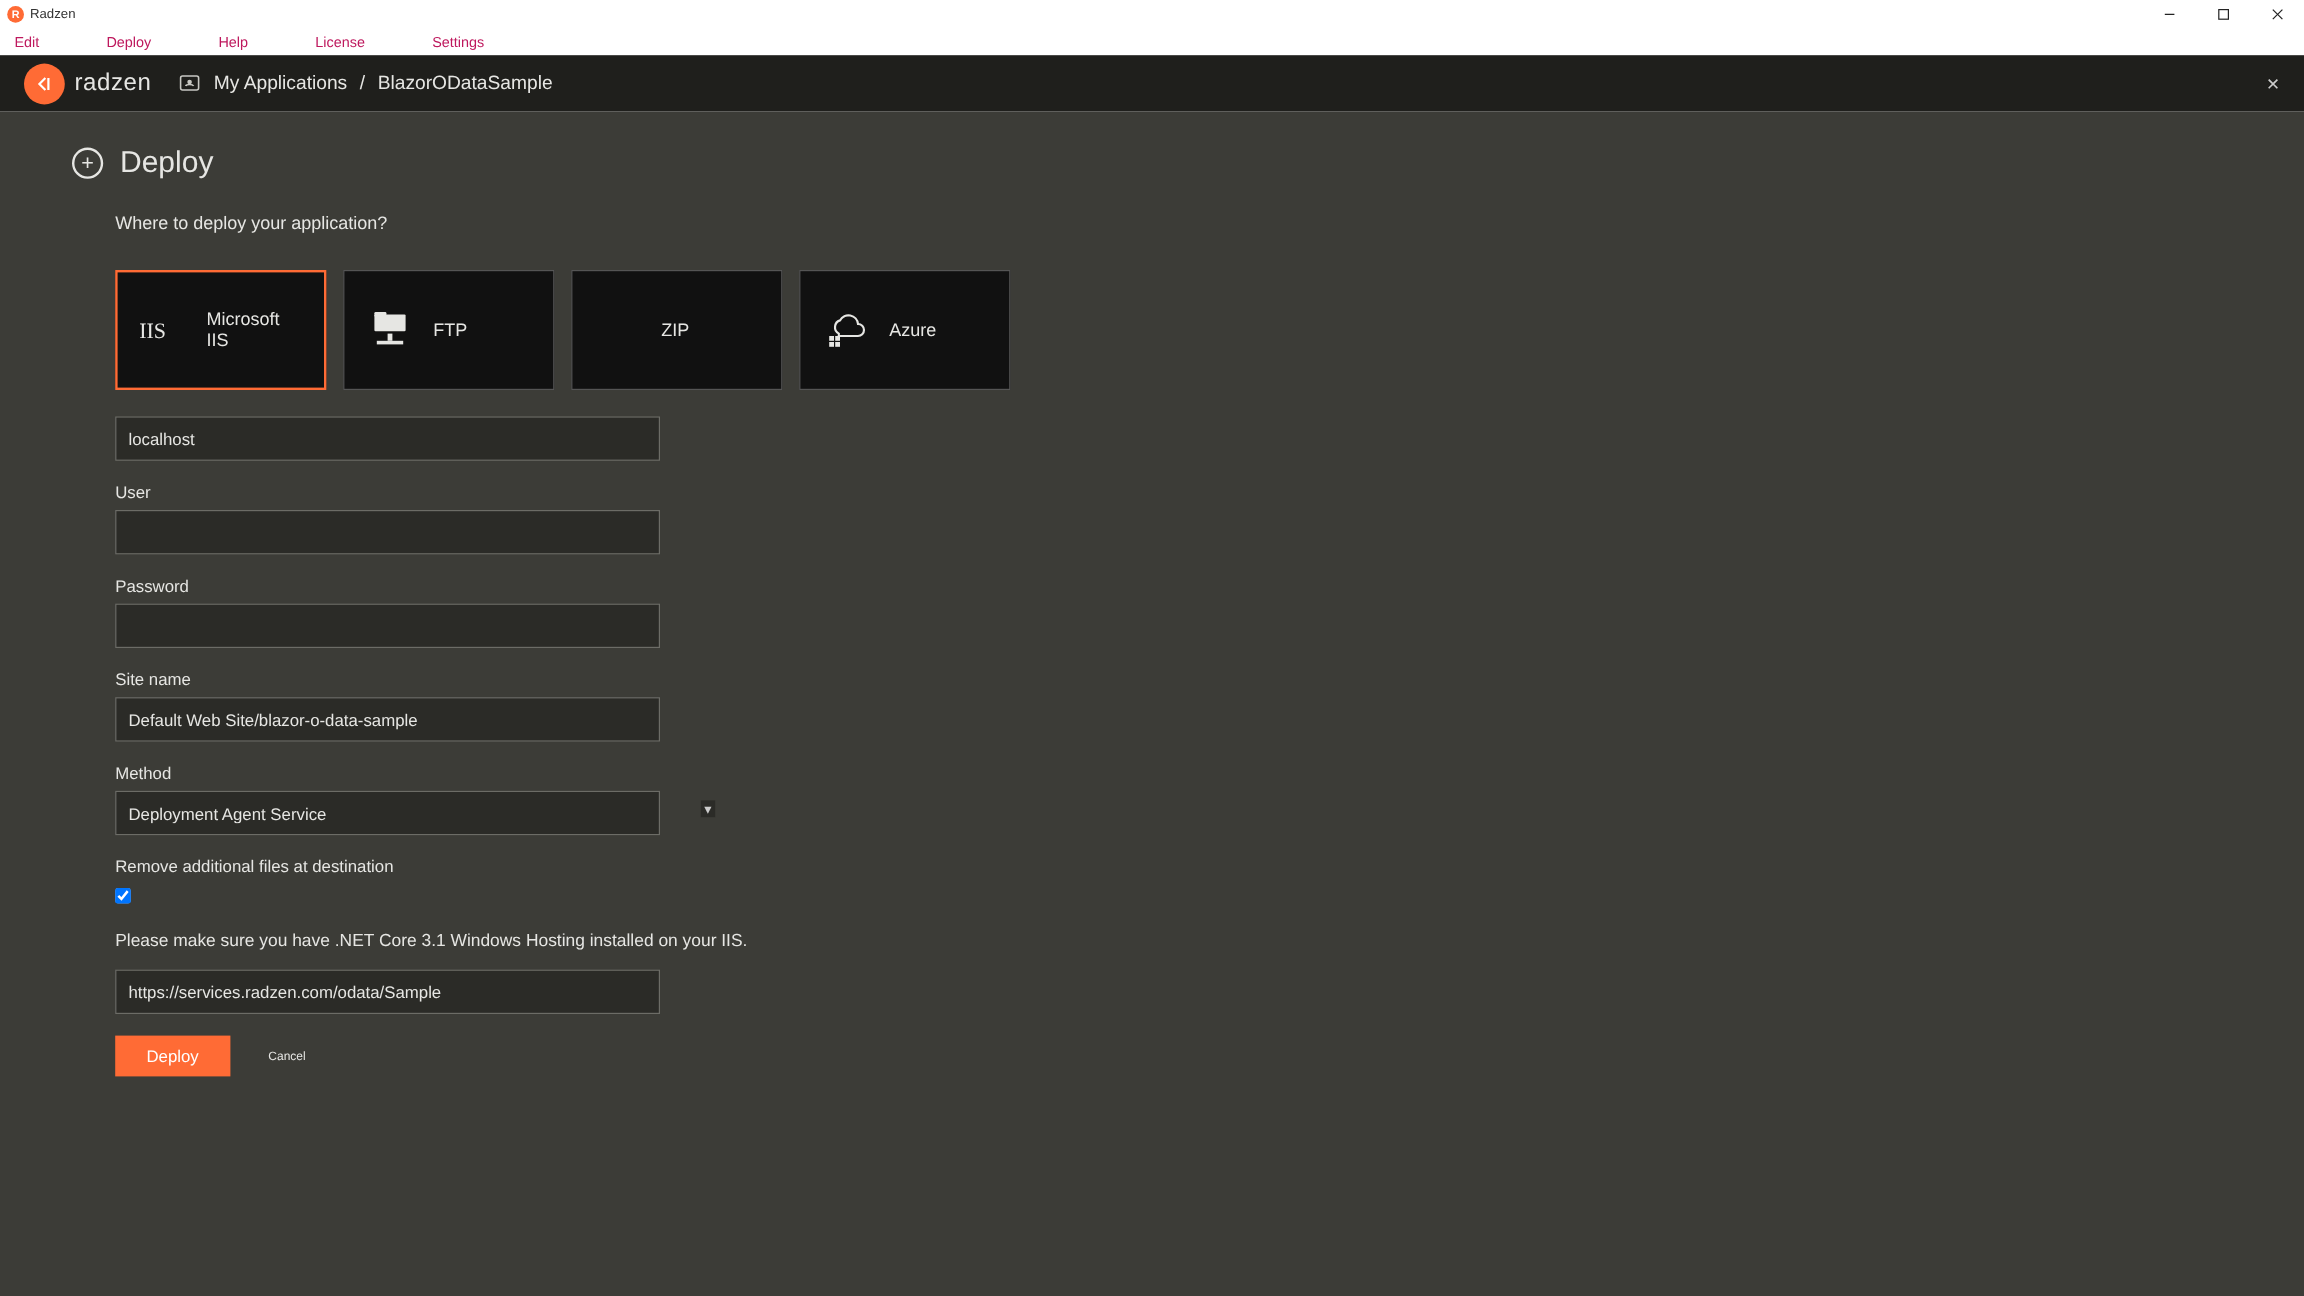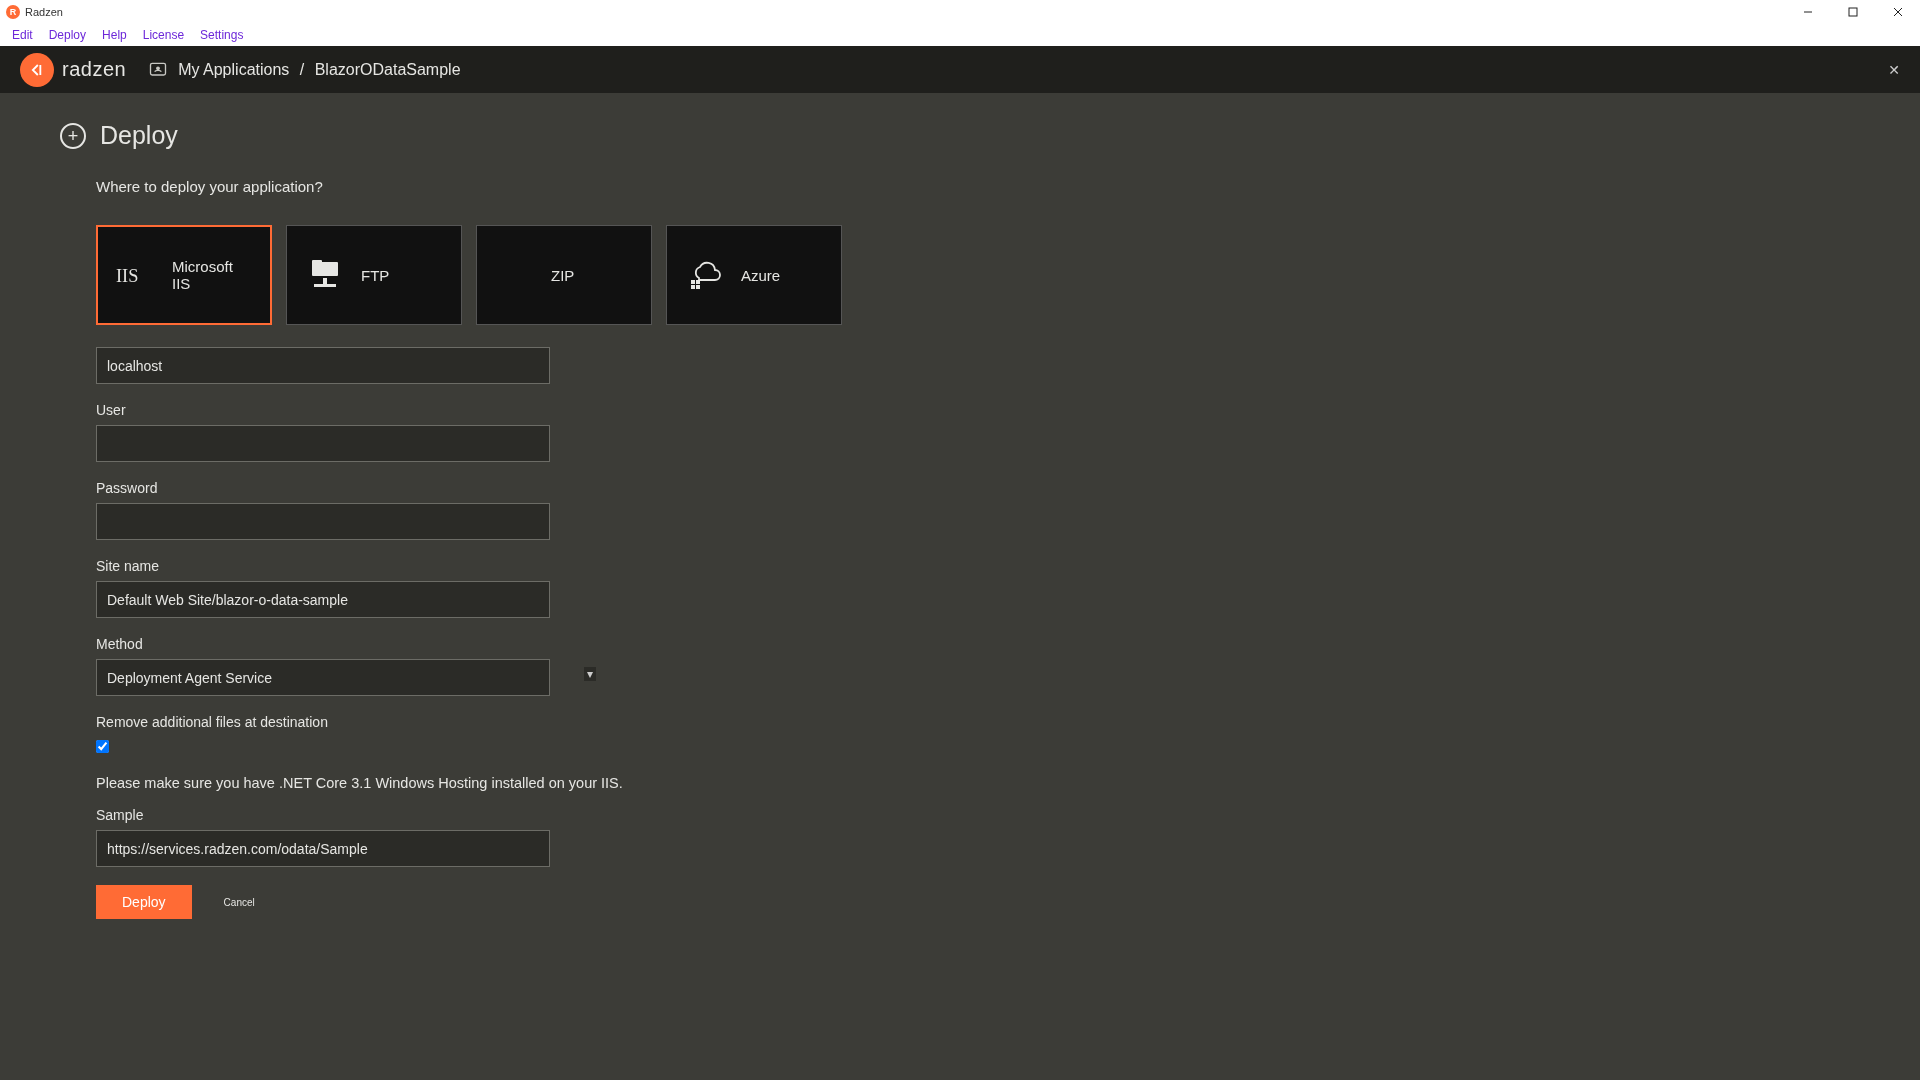--- a/index.html
+++ b/index.html
@@ -49,22 +49,23 @@
 }
 .win-controls svg { stroke: #222; }
 
 
 .win-menubar {
   height: 22px;
   background: #ffffff;
   display: flex;
   align-items: center;
   font-size: 12px;
-  color: #6d28d9;
+  color: #be185d;
   padding-left: 4px;
+  gap: 40px;
 }
 .win-menubar span {
   padding: 2px 8px;
   cursor: default;
 }
 
 
 .app-header {
   background: #1f1f1c;
   height: 47px;
@@ -381,21 +382,20 @@
     </div>
 
     <div class="field check-row">
       <label>Remove additional files at destination</label>
       <input type="checkbox" checked="" style="">
     </div>
 
     <div class="hint">Please make sure you have .NET Core 3.1 Windows Hosting installed on your IIS.</div>
 
     <div class="field">
-      <label>Sample</label>
       <input type="text" value="https://services.radzen.com/odata/Sample" style="">
     </div>
 
     <div class="actions">
       <button class="btn-primary">Deploy</button>
       <button class="btn-cancel">Cancel</button>
     </div>
 
   </div>
 </div>

